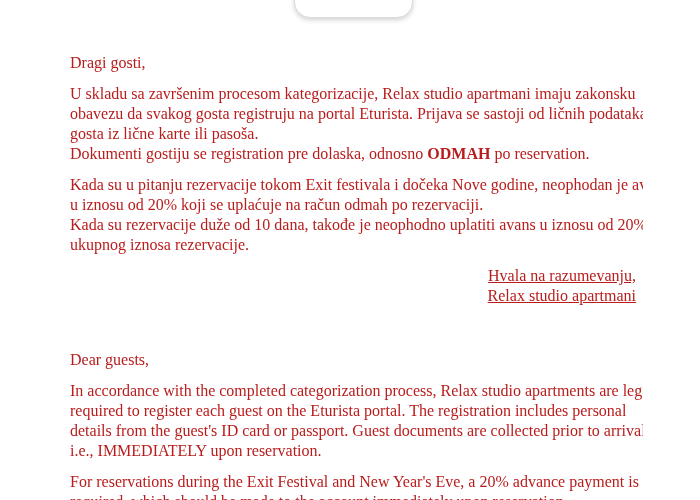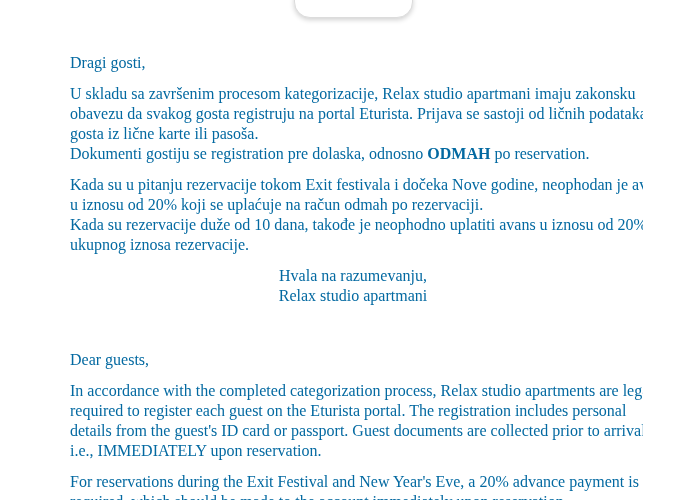--- a/index.html
+++ b/index.html
@@ -2,40 +2,40 @@
 <html><head>
 <meta charset="utf-8">
 <style>
   html,body{margin:0;padding:0;background:#ffffff;}
   .page{
     position:relative;
     width:643px;height:500px;
     background:#ffffff;
     overflow:hidden;
     font-family:"Liberation Serif","DejaVu Serif",serif;
-    color:#0369a1;
+    color:#b91c1c;
   }
   .top-pill{
     position:absolute;
     top:-16px;left:294px;
     width:117px;height:32px;
     background:#ffffff;
     border:1px solid #dcdcdc;
     border-radius:16px;
     box-shadow:0 2px 5px rgba(0,0,0,0.18);
   }
   .letter{
     position:absolute;
     left:70px;top:53px;
     width:566px;
     font-size:16px;
     line-height:20px;
   }
   .para{margin:0 0 11px 0;white-space:pre;}
-  .signoff{text-align:center;}
+  .signoff{text-align:right;text-decoration:underline;}
   .en-greeting{margin-top:44px;}
   .bold{font-weight:bold;}
 </style>
 </head>
 <body>
 
 <div class="page">
 
   <div class="top-pill"></div>
 

